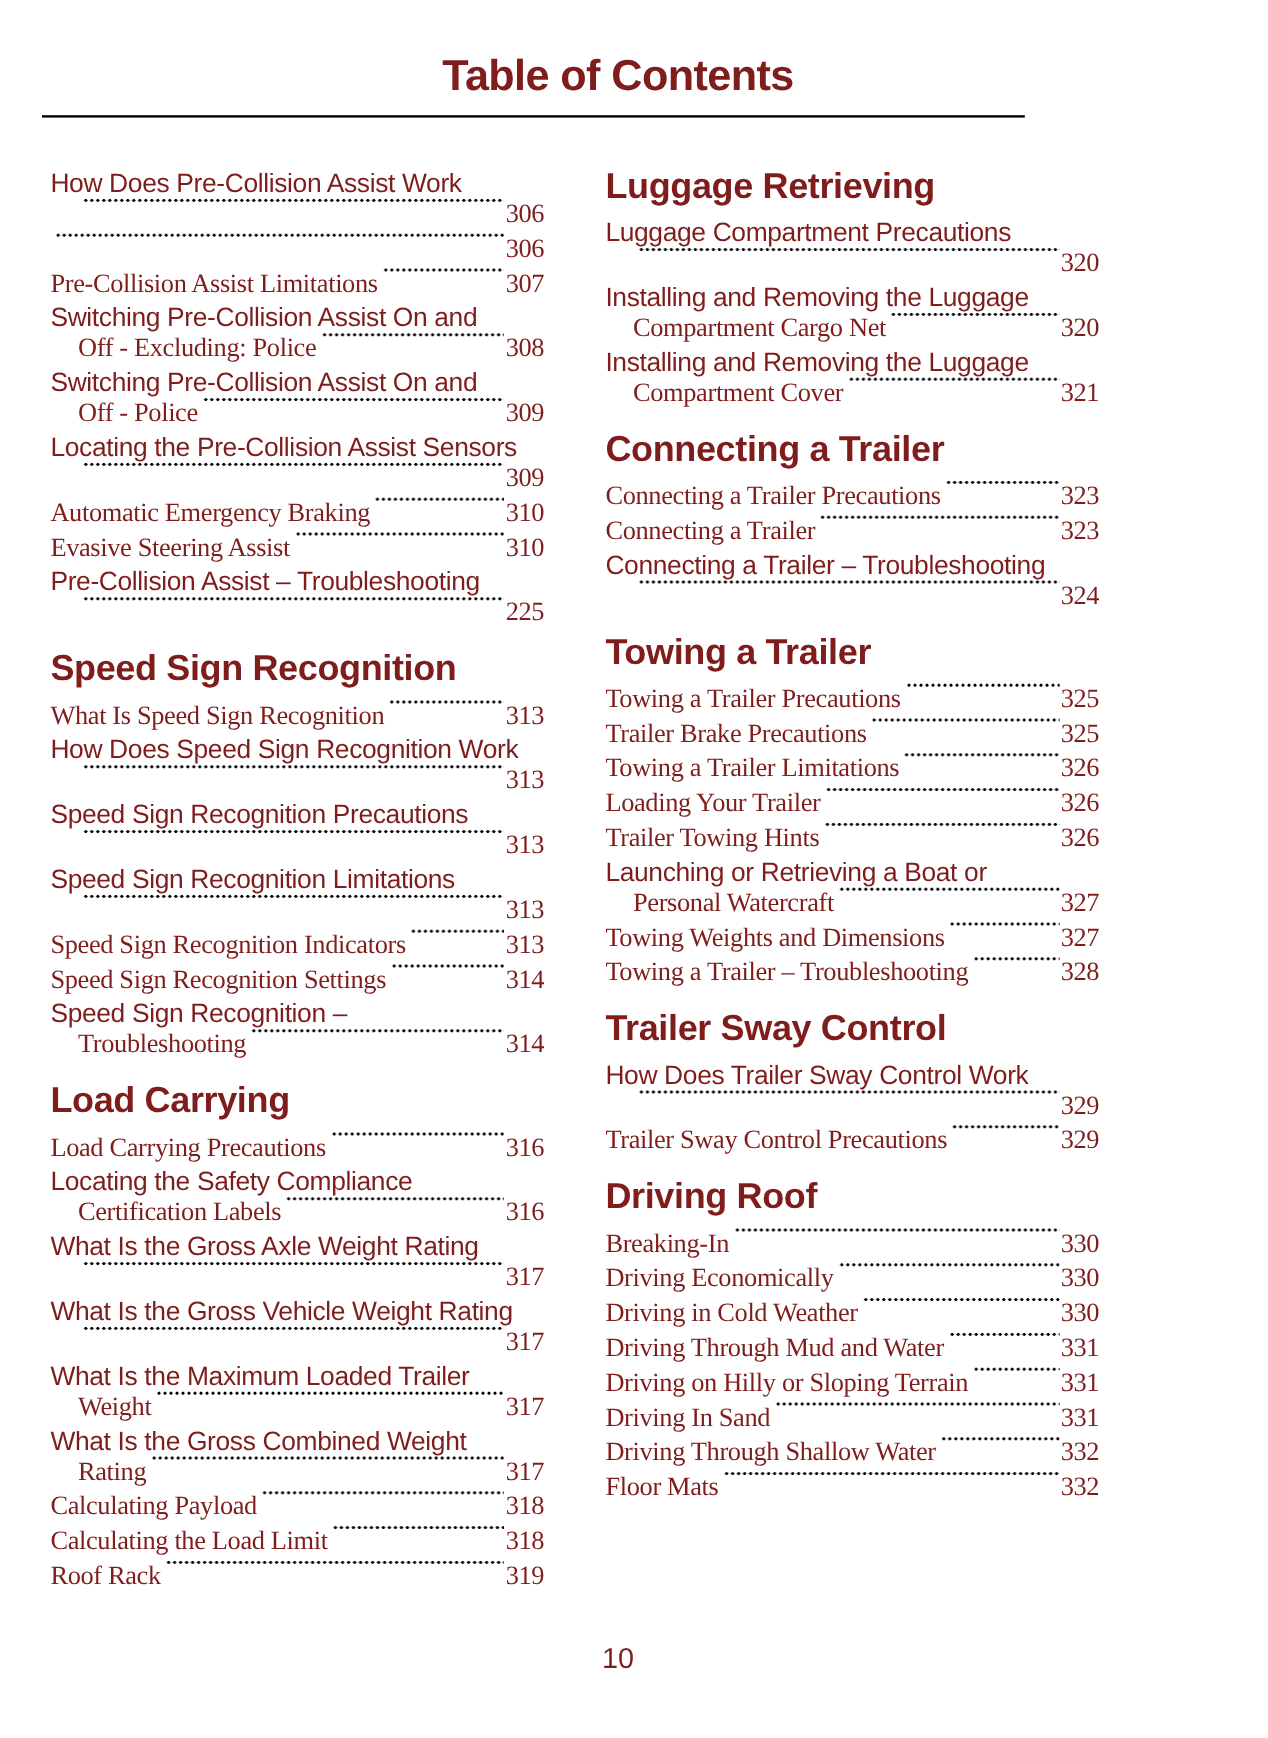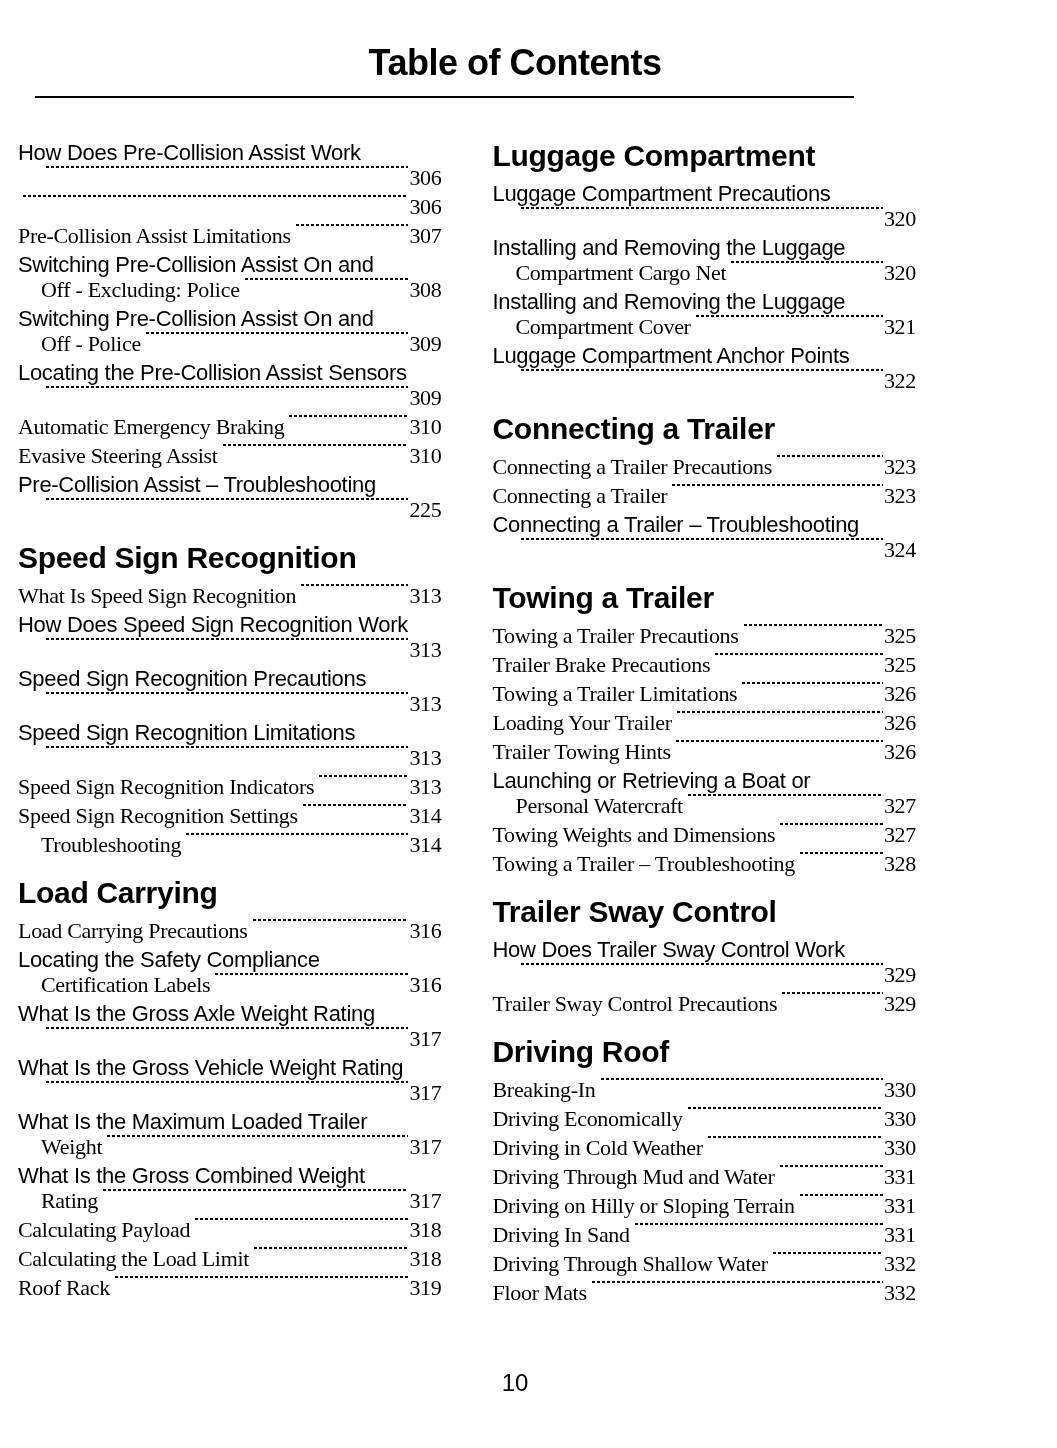--- a/index.html
+++ b/index.html
@@ -1,42 +1,42 @@
 <!DOCTYPE html>
 <html><head>
 <meta charset="utf-8">
 <style>
   html, body { margin: 0; padding: 0; background: #ffffff; }
   .page {
     position: relative;
     width: 916px;
     height: 1448px;
     background: #ffffff;
-    color: #000000;
+    color: #7f1d1d;
     font-family: "Liberation Sans", sans-serif;
     overflow: hidden;
   }
   .title {
     padding-top: 42px;
     width: 1030px;
     text-align: center;
     font-size: 36px;
     line-height: 42px;
     font-weight: 800;
     letter-spacing: -0.5px;
   }
   .rule {
     height: 0;
     border: 0;
     border-top: 2px solid #000;
     margin: 12px 62px 0 35px;
   }
   .columns {
     display: flex;
-    padding-left: 18px;
+    padding-left: 42px;
     margin-top: 42px;
   }
   .col { width: 446px; overflow: visible; }
   .col + .col { margin-left: 51px; }
   .section { margin: 0; }
   .sec-heading {
     font-size: 30px;
     line-height: 32px;
     font-weight: 800;
     letter-spacing: -0.3px;
@@ -191,20 +191,21 @@
             </div>
           </div>
           <div class="entry">
             <div class="eline last">
               <span class="t">Speed Sign Recognition Settings</span>
               <span class="leader"></span>
               <span class="pg">314</span>
             </div>
           </div>
           <div class="entry">
+            <div class="eline">Speed Sign Recognition –</div>
             <div class="eline cont last">
               <span class="t">Troubleshooting</span>
               <span class="leader"></span>
               <span class="pg">314</span>
             </div>
           </div>
         </div>
         <div class="section">
           <div class="sec-heading">Load Carrying</div>
           <div class="entry">
@@ -272,21 +273,21 @@
             <div class="eline last">
               <span class="t">Roof Rack</span>
               <span class="leader"></span>
               <span class="pg">319</span>
             </div>
           </div>
         </div>
       </div>
       <div class="col">
         <div class="section">
-          <div class="sec-heading">Luggage Compartment</div>
+          <div class="sec-heading">Luggage Retrieving</div>
           <div class="entry">
             <div class="eline">Luggage Compartment Precautions</div>
             <div class="eline cont last">
               <span class="t"></span>
               <span class="leader"></span>
               <span class="pg">320</span>
             </div>
           </div>
           <div class="entry">
             <div class="eline">Installing and Removing the Luggage</div>
@@ -295,28 +296,20 @@
               <span class="leader"></span>
               <span class="pg">320</span>
             </div>
           </div>
           <div class="entry">
             <div class="eline">Installing and Removing the Luggage</div>
             <div class="eline cont last">
               <span class="t">Compartment Cover</span>
               <span class="leader"></span>
               <span class="pg">321</span>
-            </div>
-          </div>
-          <div class="entry">
-            <div class="eline">Luggage Compartment Anchor Points</div>
-            <div class="eline cont last">
-              <span class="t"></span>
-              <span class="leader"></span>
-              <span class="pg">322</span>
             </div>
           </div>
         </div>
         <div class="section">
           <div class="sec-heading">Connecting a Trailer</div>
           <div class="entry">
             <div class="eline last">
               <span class="t">Connecting a Trailer Precautions</span>
               <span class="leader"></span>
               <span class="pg">323</span>

